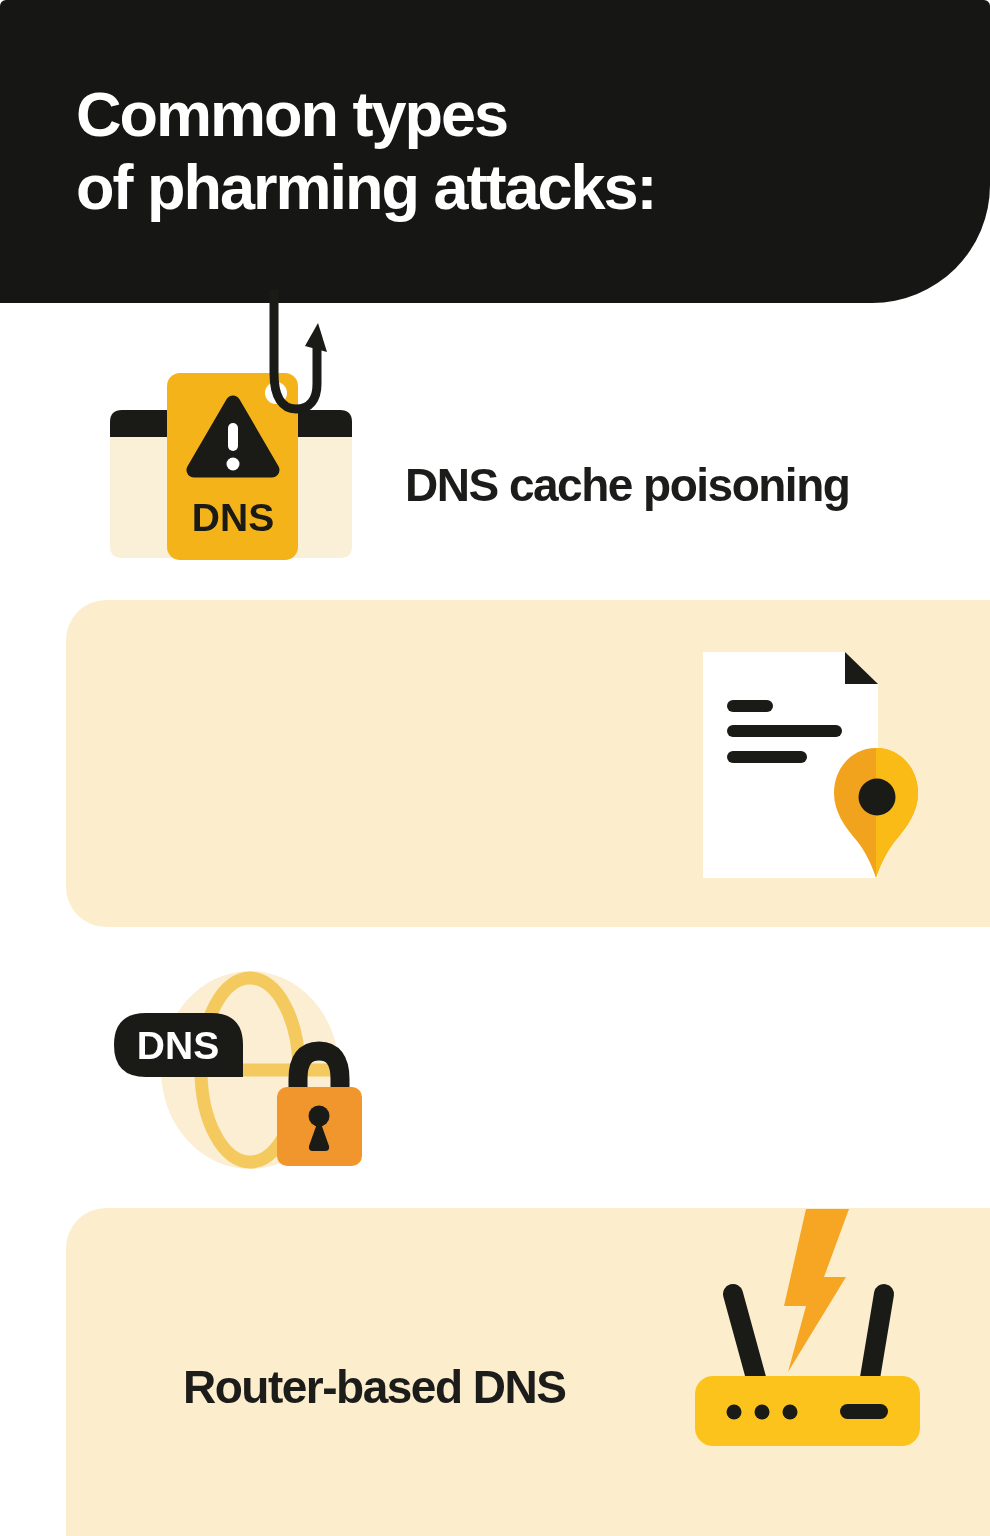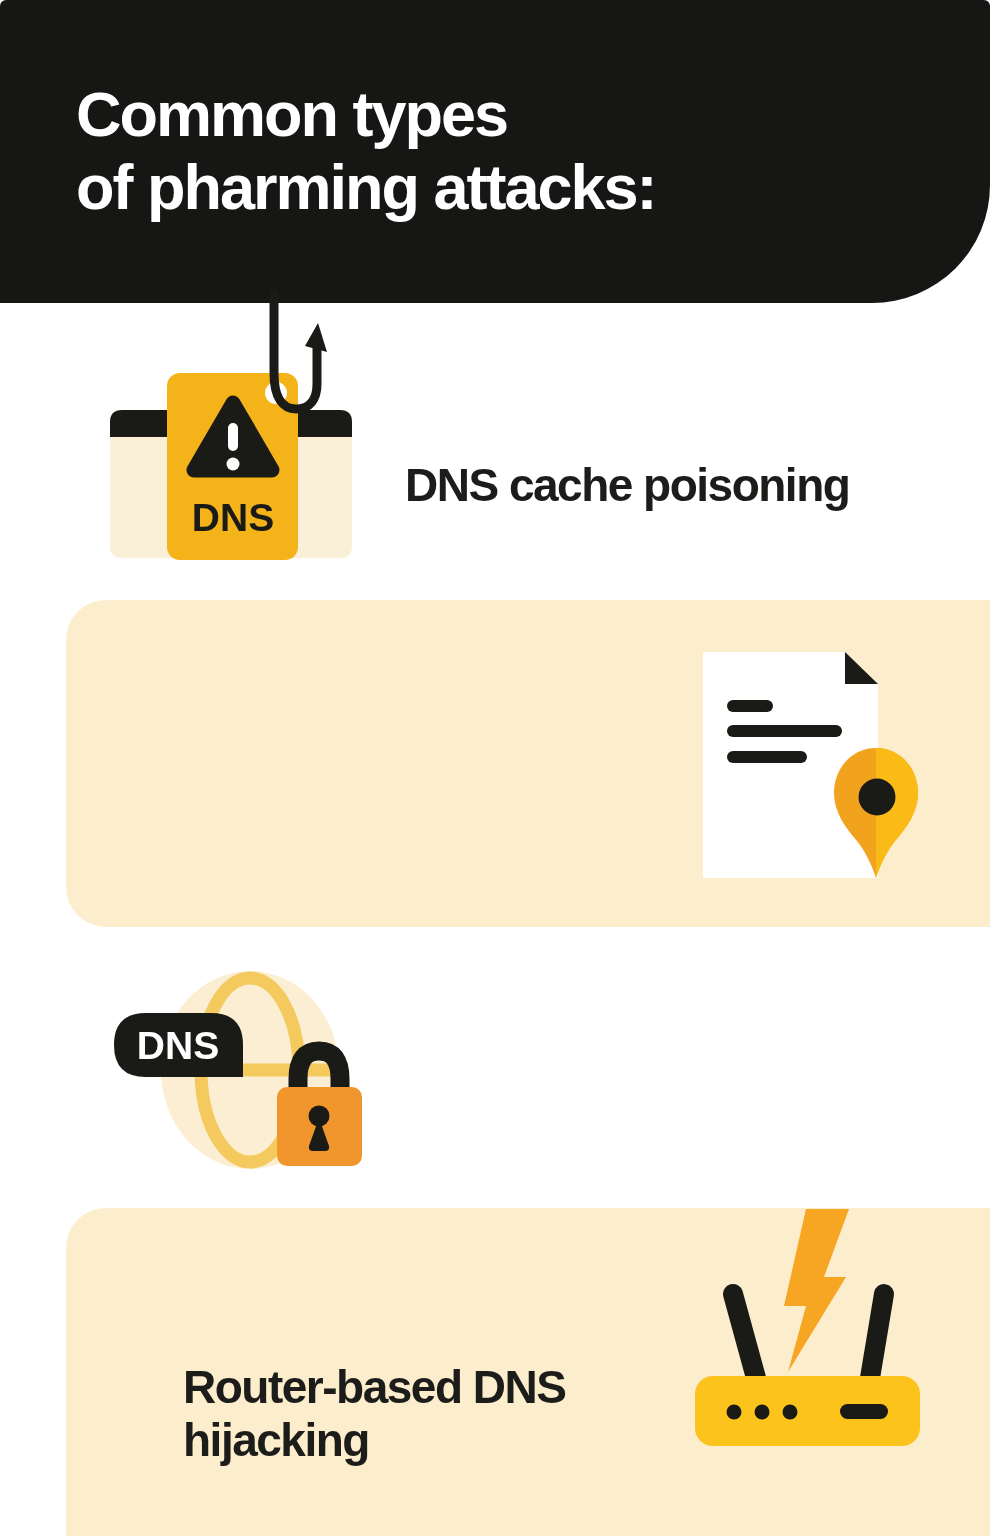--- a/index.html
+++ b/index.html
@@ -96,21 +96,20 @@
     <rect x="277" y="1087" width="85" height="79" rx="10" fill="#F0962D"></rect>
     <circle cx="319" cy="1116" r="10.5" fill="#1A1A17"></circle>
     <path d="M319,1118 L309,1146 Q308,1151 313,1151 H325 Q330,1151 329,1146 Z" fill="#1A1A17"></path>
   </svg>
 
 
   <div class="abs card card-4"></div>
 
   <div class="abs item-label label-4">
     <div>Router-based DNS</div>
-    <div>hijacking</div>
   </div>
 
   <svg class="abs" style="left:690px;top:1205px;" width="255" height="255" viewBox="690 1205 255 255">
 
     <polygon points="806,1209 849,1209 824,1277 846,1277 788,1372 806,1306 784,1306" fill="#F6A623"></polygon>
 
     <line x1="733" y1="1294" x2="756" y2="1378" stroke="#1A1A17" stroke-width="20" stroke-linecap="round"></line>
     <line x1="884" y1="1294" x2="870" y2="1378" stroke="#1A1A17" stroke-width="20" stroke-linecap="round"></line>
 
     <rect x="695" y="1376" width="225" height="70" rx="18" fill="#FCC31D"></rect>

